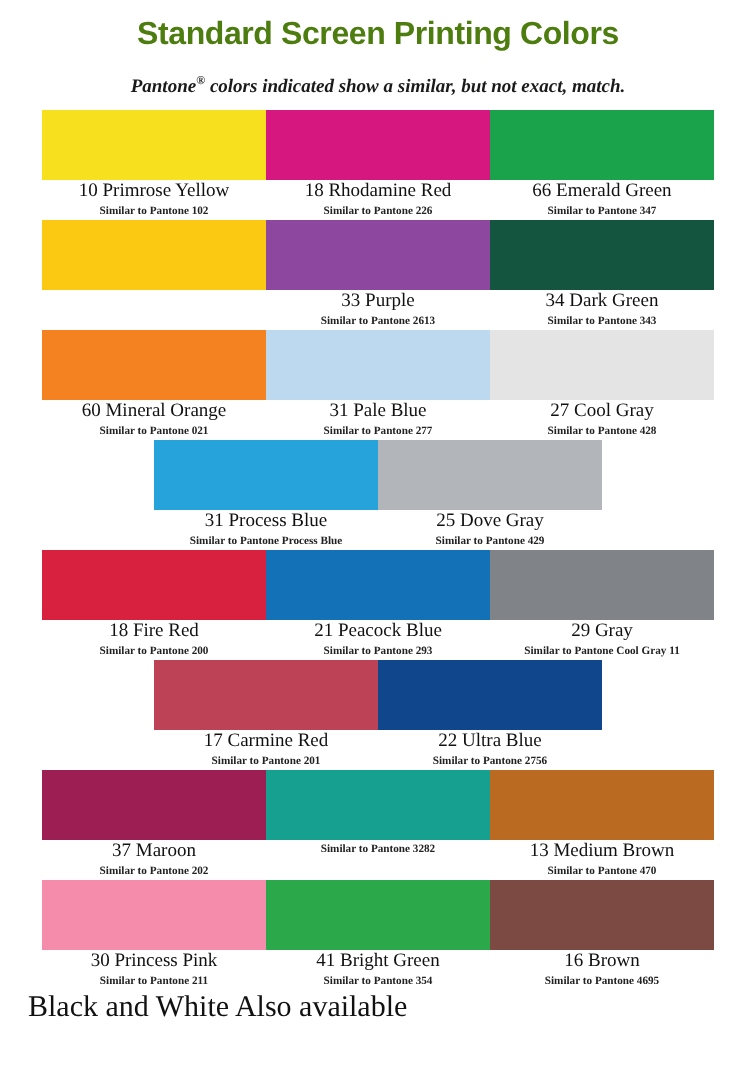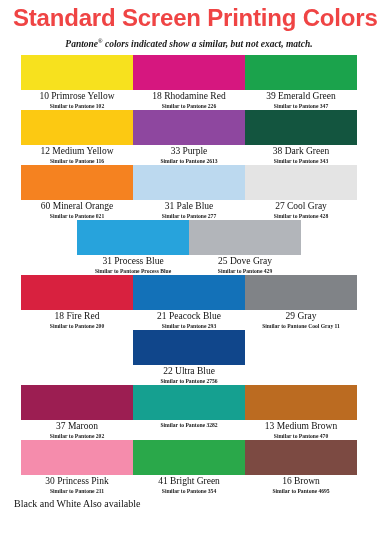--- a/index.html
+++ b/index.html
@@ -17,23 +17,23 @@
     position: relative;
     width: 378px;
     height: 542px;
     box-sizing: border-box;
     padding: 0 13px;
   }
   .title {
     text-align: center;
     font-family: "Liberation Sans", sans-serif;
     font-weight: bold;
-    font-size: 24px;
+    font-size: 16px;
     line-height: 28px;
-    color: #ef4444;
+    color: #4d7c0f;
     letter-spacing: -0.2px;
     margin: 4px 0 0 0;
     white-space: nowrap;
   }
   .subtitle {
     text-align: center;
     font-family: "Liberation Serif", serif;
     font-style: italic;
     font-weight: bold;
     font-size: 9.5px;
@@ -84,21 +84,21 @@
   .cpantone {
     font-family: "Liberation Serif", serif;
     font-weight: bold;
     font-size: 5.6px;
     line-height: 8px;
     color: #222222;
     white-space: nowrap;
   }
   .footer {
     font-family: "Liberation Serif", serif;
-    font-size: 10px;
+    font-size: 15px;
     line-height: 12px;
     color: #111111;
     text-align: left;
     padding-top: 3px;
     padding-left: 1px;
   }
 </style>
 </head>
 <body>
 
@@ -122,44 +122,40 @@
         <div class="cell">
           <div class="swatch" style="background: rgb(214, 23, 127);"></div>
           <div class="caption">
             <div class="cname">18 Rhodamine Red</div>
             <div class="cpantone">Similar to Pantone 226</div>
           </div>
         </div>
         <div class="cell">
           <div class="swatch" style="background: rgb(27, 163, 76);"></div>
           <div class="caption">
-            <div class="cname">39 Emerald Green</div>
+            <div class="cname">66 Emerald Green</div>
             <div class="cpantone">Similar to Pantone 347</div>
           </div>
         </div>
       </div>
       <div class="row">
         <div class="cell">
           <div class="swatch" style="background: rgb(252, 201, 18);"></div>
-          <div class="caption">
-            <div class="cname">12 Medium Yellow</div>
-            <div class="cpantone">Similar to Pantone 116</div>
-          </div>
         </div>
         <div class="cell">
           <div class="swatch" style="background: rgb(142, 71, 159);"></div>
           <div class="caption">
             <div class="cname">33 Purple</div>
             <div class="cpantone">Similar to Pantone 2613</div>
           </div>
         </div>
         <div class="cell">
           <div class="swatch" style="background: rgb(19, 85, 63);"></div>
           <div class="caption">
-            <div class="cname">38 Dark Green</div>
+            <div class="cname">34 Dark Green</div>
             <div class="cpantone">Similar to Pantone 343</div>
           </div>
         </div>
       </div>
       <div class="row">
         <div class="cell">
           <div class="swatch" style="background: rgb(245, 130, 32);"></div>
           <div class="caption">
             <div class="cname">60 Mineral Orange</div>
             <div class="cpantone">Similar to Pantone 021</div>
@@ -214,20 +210,27 @@
         <div class="cell">
           <div class="swatch" style="background: rgb(128, 131, 135);"></div>
           <div class="caption">
             <div class="cname">29 Gray</div>
             <div class="cpantone">Similar to Pantone Cool Gray 11</div>
           </div>
         </div>
       </div>
       <div class="row">
         <div class="cell">
+          <div class="swatch" style="background: rgb(189, 66, 85);"></div>
+          <div class="caption">
+            <div class="cname">17 Carmine Red</div>
+            <div class="cpantone">Similar to Pantone 201</div>
+          </div>
+        </div>
+        <div class="cell">
           <div class="swatch" style="background: rgb(16, 70, 139);"></div>
           <div class="caption">
             <div class="cname">22 Ultra Blue</div>
             <div class="cpantone">Similar to Pantone 2756</div>
           </div>
         </div>
       </div>
       <div class="row">
         <div class="cell">
           <div class="swatch" style="background: rgb(156, 30, 82);"></div>

